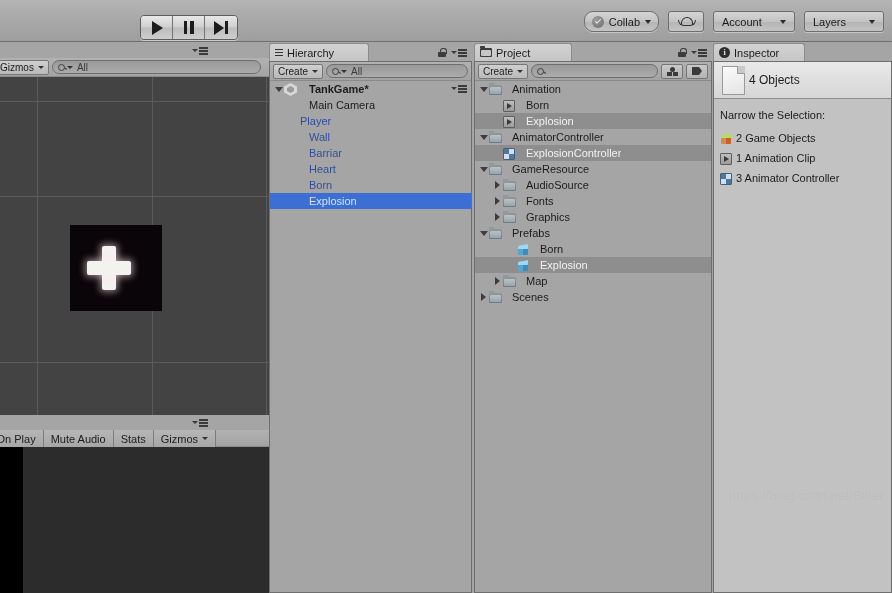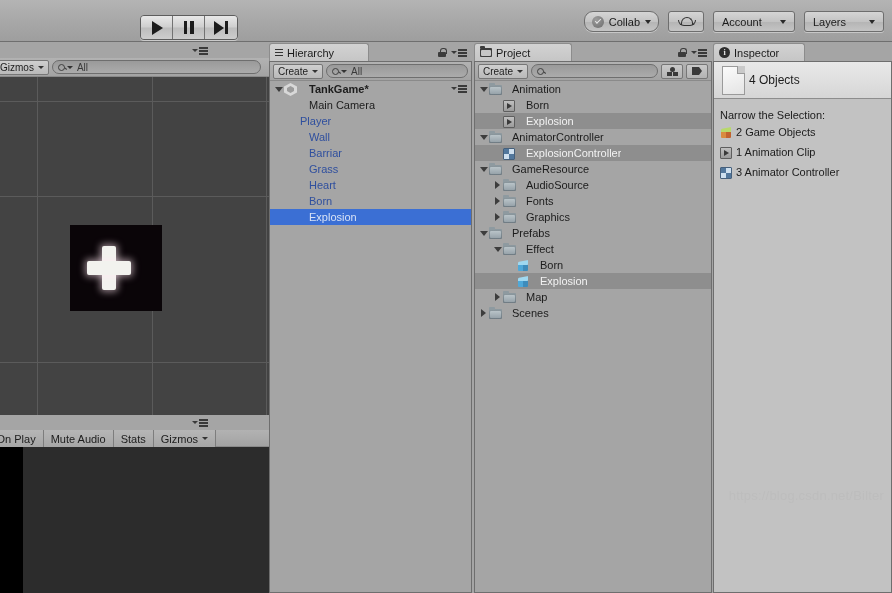--- a/index.html
+++ b/index.html
@@ -175,21 +175,21 @@
   .insp-header {
     height:37px; background: linear-gradient(180deg,#e9e9e9 0%,#d6d6d6 100%);
     border-bottom:1px solid #8d8d8d; display:flex; align-items:center; padding-left:8px; gap:4px;
   }
   .doc-ico {
     width:23px;height:29px;background: linear-gradient(160deg,#fbfbfb 0%,#e4e4e4 100%);
     border:1px solid #9a9a9a; position:relative;
   }
   .doc-ico::after{content:'';position:absolute;right:-1px;top:-1px;width:7px;height:7px;background:#c9c9c9;border-left:1px solid #9a9a9a;border-bottom:1px solid #9a9a9a;}
   .insp-body { background:#c2c2c2; padding:10px 0 0 6px; }
-  .narrow-title { font-size:11px; color:#1b1b1b; margin-bottom:1px; }
+  .narrow-title { font-size:11px; color:#1b1b1b; margin-bottom:7px; }
   .narrow-row { height:20px; display:flex; align-items:center; font-size:11px; }
   .collab-ico {
     width:12px;height:12px;border-radius:50%;
     background: radial-gradient(circle at 35% 30%,#9c9c9c,#6d6d6d);
     display:flex;align-items:center;justify-content:center;
   }
   .collab-ico i { display:block; width:6px; height:3px; border-left:1.5px solid #e8e8e8; border-bottom:1.5px solid #e8e8e8; transform:rotate(-45deg); margin-bottom:1.5px; }
   .cloud-ico { width:16px;height:9px;position:relative; }
   .cloud-ico::before{content:'';position:absolute;left:0;bottom:0;width:16px;height:5px;border:1.3px solid #333;border-top:none;border-radius:0 0 8px 8px;}
   .cloud-ico::after{content:'';position:absolute;left:3px;top:0;width:10px;height:7px;border:1.3px solid #333;border-bottom:none;border-radius:6px 6px 0 0;}
@@ -381,23 +381,20 @@
               <span class="lbl">Main Camera</span>
             </div>
             <div class="row" style="padding-left: 22px;">
               <span class="lbl" style="color: rgb(47, 79, 158);">Player</span>
             </div>
             <div class="row" style="padding-left: 31px;">
               <span class="lbl" style="color: rgb(47, 79, 158);">Wall</span>
             </div>
             <div class="row" style="padding-left: 31px;">
               <span class="lbl" style="color: rgb(47, 79, 158);">Barriar</span>
-            </div>
-            <div class="row" style="padding-left: 31px;">
-              <span class="lbl" style="color: rgb(47, 79, 158);">Grass</span>
             </div>
             <div class="row" style="padding-left: 31px;">
               <span class="lbl" style="color: rgb(47, 79, 158);">Heart</span>
             </div>
             <div class="row" style="padding-left: 31px;">
               <span class="lbl" style="color: rgb(47, 79, 158);">Born</span>
             </div>
             <div class="row sel-blue" style="padding-left: 31px;">
               <span class="lbl">Explosion</span>
             </div>
@@ -527,29 +524,20 @@
             </div>
             <div class="row" style="padding-left: 3px;">
               <span class="twisty">
                 <span class="tri-d"></span>
               </span>
               <span style="display: flex; align-items: center; width: 15px; flex: 0 0 auto;">
                 <span class="ico-folder"></span>
               </span>
               <span class="lbl" style="color: rgb(28, 28, 28);">Prefabs</span>
             </div>
-            <div class="row" style="padding-left: 17px;">
-              <span class="twisty">
-                <span class="tri-d"></span>
-              </span>
-              <span style="display: flex; align-items: center; width: 15px; flex: 0 0 auto;">
-                <span class="ico-folder"></span>
-              </span>
-              <span class="lbl" style="color: rgb(28, 28, 28);">Effect</span>
-            </div>
             <div class="row" style="padding-left: 31px;">
               <span class="twisty"></span>
               <span style="display: flex; align-items: center; width: 15px; flex: 0 0 auto;">
                 <span class="ico-prefab"></span>
               </span>
               <span class="lbl" style="color: rgb(28, 28, 28);">Born</span>
             </div>
             <div class="row sel-grey" style="padding-left: 31px;">
               <span class="twisty"></span>
               <span style="display: flex; align-items: center; width: 15px; flex: 0 0 auto;">

